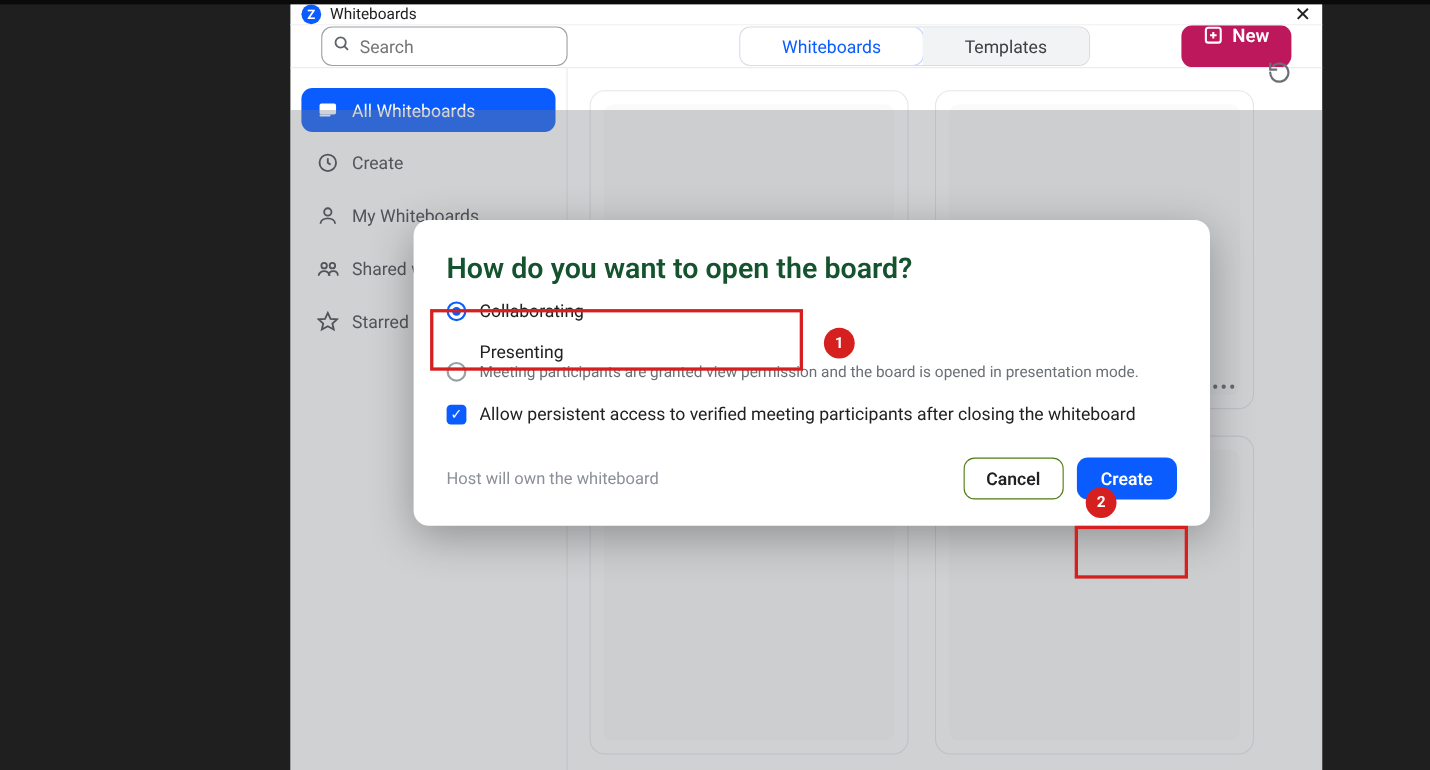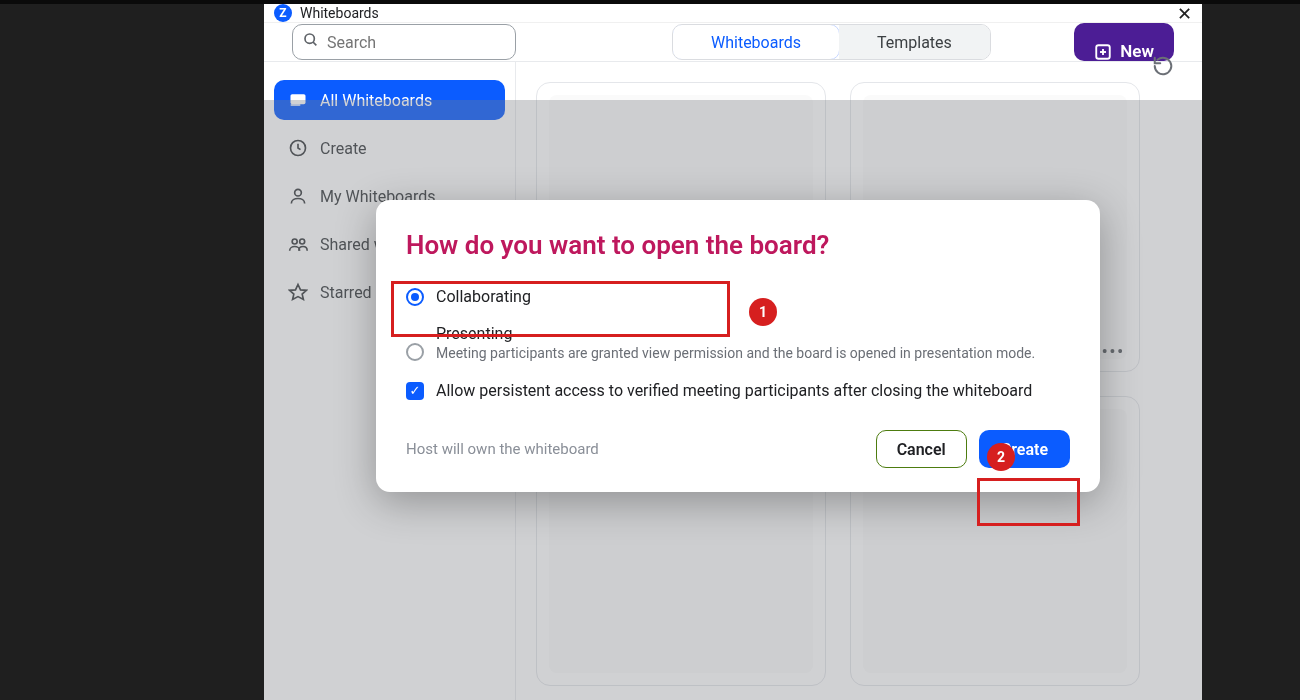--- a/index.html
+++ b/index.html
@@ -79,25 +79,25 @@
     padding: 0 38px;
     display: flex; align-items: center; justify-content: center;
     font-size: 16px;
     color: #3c4043; background: #f1f3f4;
     cursor: pointer;
   }
   .seg-btn.active { background: #fff; color: #0b5cff; border: 1px solid #c7d7ff; border-radius: 10px; margin: -1px; }
   .new-btn {
     margin-left: auto;
     height: 38px;
-    background: #4c1d95;
+    background: #be185d;
     color: #fff;
     border-radius: 10px;
     padding: 0 20px;
-    display: flex; align-items: flex-end; gap: 8px;
+    display: flex; align-items: flex-start; gap: 8px;
     font-size: 17px; font-weight: 600;
     cursor: pointer;
   }
   .new-btn .plus-icon { display:inline-flex; }
 
   
   .body-area {
     flex: 1;
     display: flex;
     border-top: 1px solid #e8eaed;
@@ -151,21 +151,21 @@
   .modal {
     position: absolute;
     left: 376px; top: 200px;
     width: 724px;
     background: #fff;
     border-radius: 14px;
     box-shadow: 0 10px 40px rgba(0,0,0,0.3);
     padding: 30px 30px 24px 30px;
   }
   .modal h1 {
-    font-size: 26px; font-weight: 600; color: #be185d; margin-bottom: 26px;
+    font-size: 26px; font-weight: 600; color: #14532d; margin-bottom: 12px;
   }
   .radio-row {
     display: flex; align-items: flex-end; gap: 12px;
     margin-bottom: 18px;
     cursor: pointer;
   }
   .radio-circle {
     width: 18px; height: 18px; border-radius: 50%;
     border: 2px solid #9aa0a6;
     margin-top: 2px;

